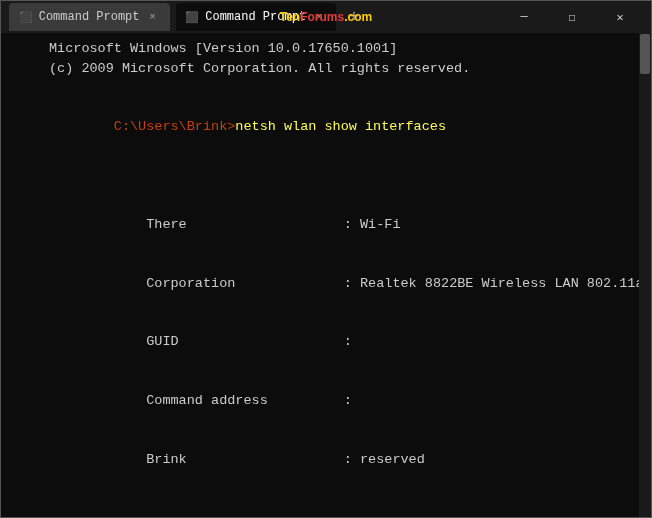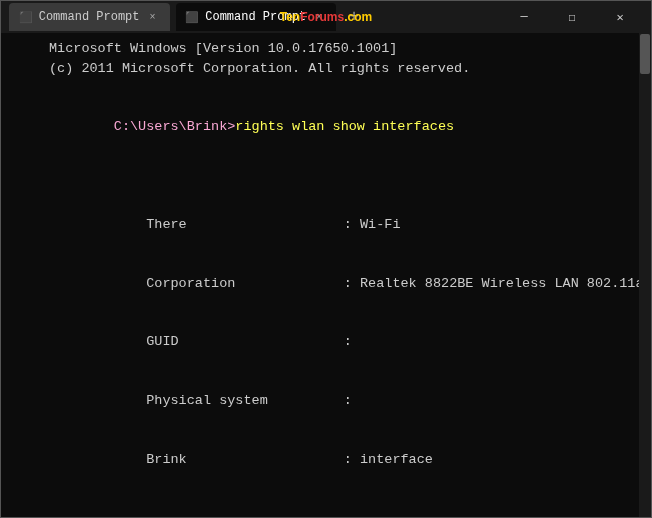--- a/index.html
+++ b/index.html
@@ -146,21 +146,21 @@
 
     .scrollbar-thumb {
       width: 10px;
       height: 40px;
       background: #555;
       margin: 1px auto;
       border-radius: 2px;
     }
 
     .cmd-color { color: #ffff55; }
-    .normal-color { color: #f9a8d4; }
+    .normal-color { color: #c2410c; }
   </style>
 </head>
 <body>
 
 <div class="window">
 
   <div class="titlebar">
     <div class="titlebar-left">
 
       <div class="tab-inactive">
@@ -186,44 +186,44 @@
       <div class="win-btn">—</div>
       <div class="win-btn">☐</div>
       <div class="win-btn close">✕</div>
     </div>
   </div>
 
   <div class="terminal">
     <div class="terminal-inner">
 
       <div class="line">Microsoft Windows [Version 10.0.17650.1001]</div>
-      <div class="line">(c) 2011 Microsoft Corporation. All rights reserved.</div>
+      <div class="line">(c) 2009 Microsoft Corporation. All rights reserved.</div>
       <div class="line">&nbsp;</div>
 
       <div class="line">
-        <span class="normal-color">C:\Users\Brink&gt;</span><span class="cmd-color">rights wlan show interfaces</span>
+        <span class="normal-color">C:\Users\Brink&gt;</span><span class="cmd-color">netsh wlan show interfaces</span>
       </div>
 
       <div class="line">&nbsp;</div>
       <div class="line">&nbsp;</div>
 
       <div class="line">
         <span style="display:inline-block;width:230px;">    There</span><span>: Wi-Fi</span>
       </div>
       <div class="line">
         <span style="display:inline-block;width:230px;">    Corporation</span><span>: Realtek 8822BE Wireless LAN 802.11ac PCI-E NIC</span>
       </div>
       <div class="line">
         <span style="display:inline-block;width:230px;font-family:Liberation Mono, monospace;">    GUID</span><span>:</span>
       </div>
       <div class="line">
-        <span style="display:inline-block;width:230px;">    Physical system</span><span>:</span>
-      </div>
-      <div class="line">
-        <span style="display:inline-block;width:230px;">    Brink</span><span>: interface</span>
+        <span style="display:inline-block;width:230px;">    Command address</span><span>:</span>
+      </div>
+      <div class="line">
+        <span style="display:inline-block;width:230px;">    Brink</span><span>: reserved</span>
       </div>
       <div class="line">
         
       </div>
 
     </div>
 
     <div class="scrollbar">
       <div class="scrollbar-thumb"></div>
     </div>

